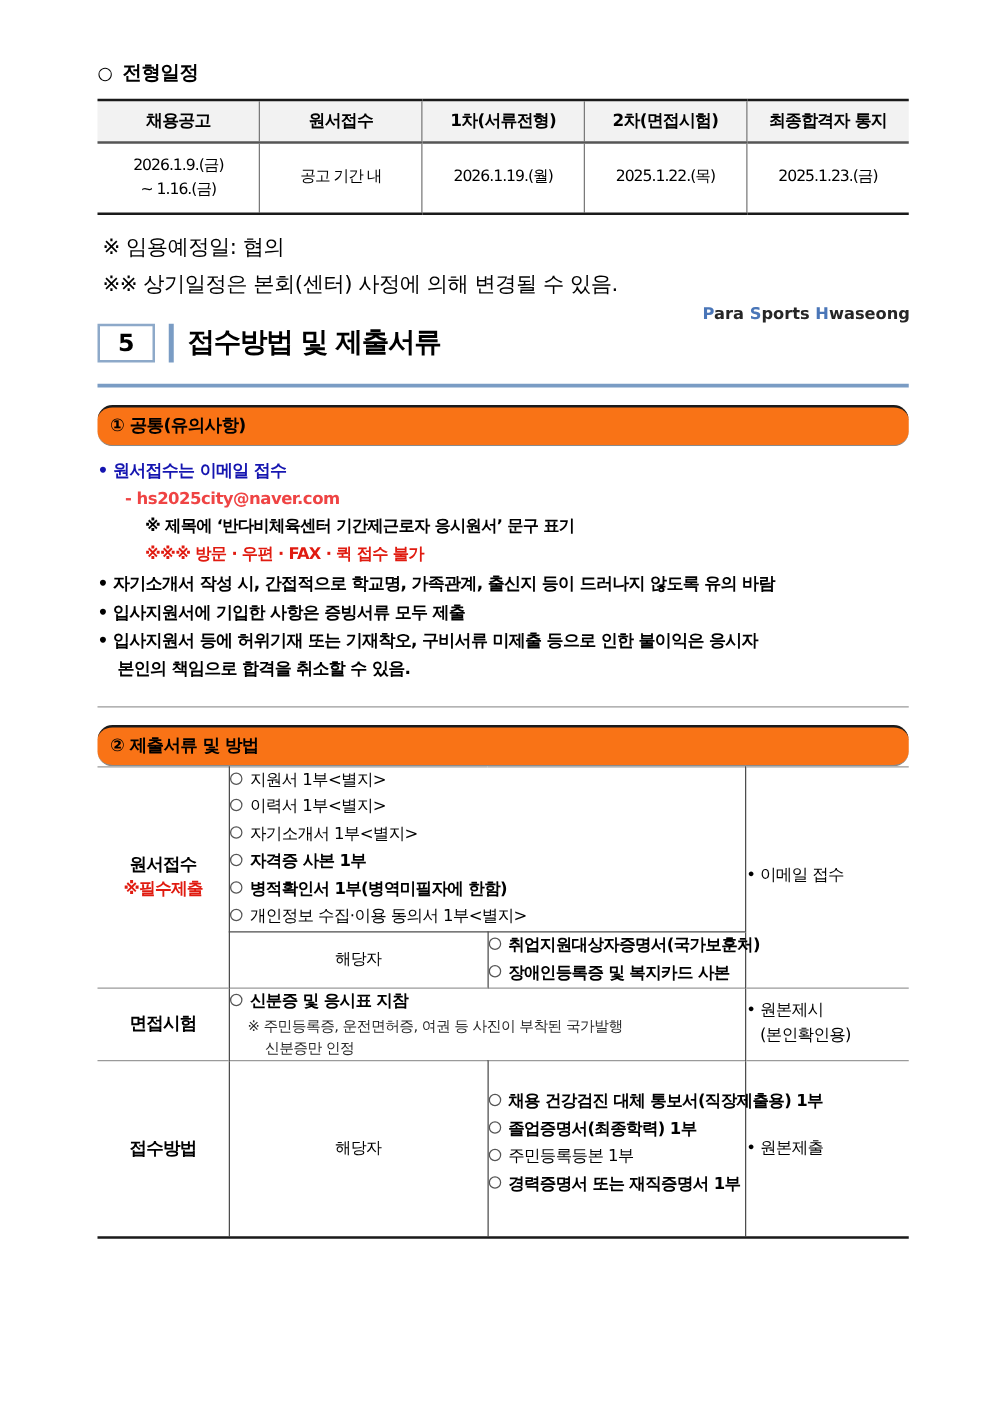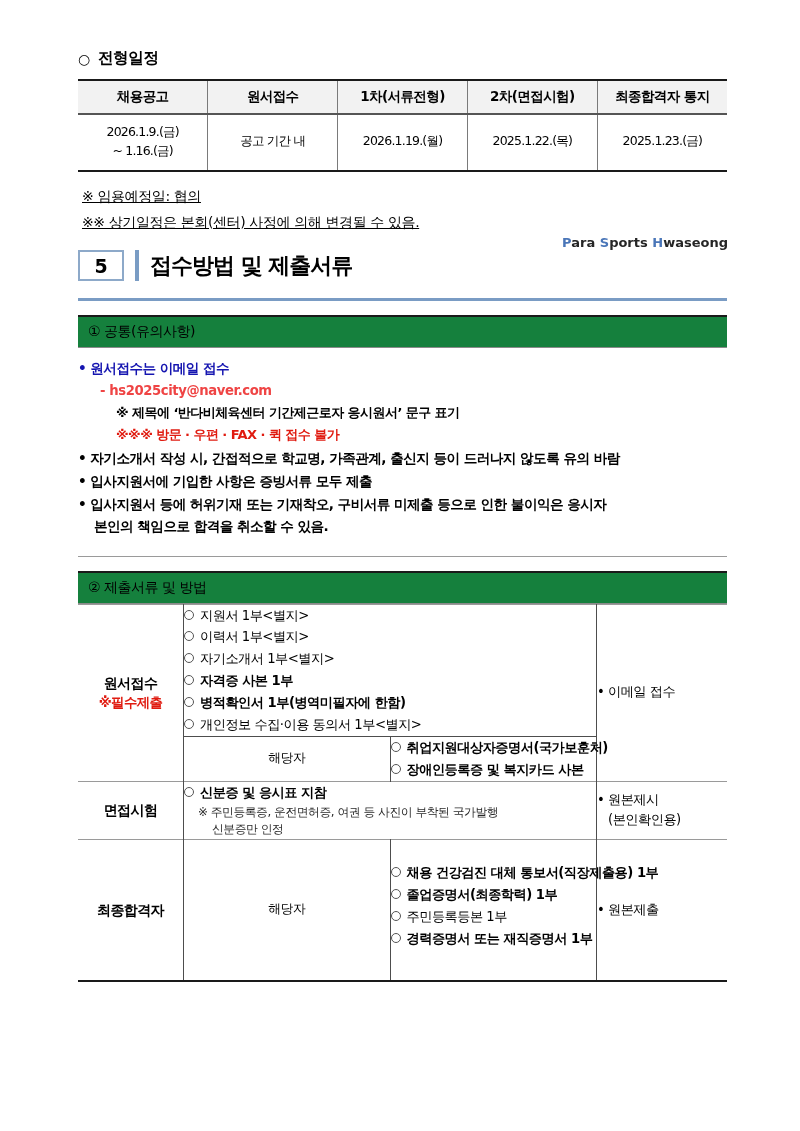--- a/index.html
+++ b/index.html
@@ -64,26 +64,25 @@
     font-size: 12.5px;
     letter-spacing: -0.8px;
     padding: 8px 2px 9px 2px;
     text-align: center;
     line-height: 1.5;
     white-space: pre-line;
   }
   .sched tbody td:first-child { border-left: none; }
 
   .note {
-    font-size: 14px;
+    font-size: 17px;
     letter-spacing: -0.4px;
     margin: 0 0 5px 0;
     padding-left: 4px;
     line-height: 1.5;
-    text-decoration: underline;
   }
 
   
   .bigsec {
     margin-top: 16px;
     position: relative;
     height: 46px;
   }
   .brand {
     position: absolute;
@@ -131,28 +130,29 @@
     width: 649px;
     height: 3px;
     background: #7a9cc4;
     margin-top: 3px;
   }
 
   
   .subbar {
     width: 649px;
     box-sizing: border-box;
-    background: #15803d;
+    background: #f97316;
     border-top: 2.5px solid #1a1a1a;
     border-bottom: 1px solid #8a8a8a;
     font-size: 14px;
-    font-weight: 400;
+    font-weight: 700;
     letter-spacing: -0.5px;
     padding: 6px 0 6px 10px;
     margin-top: 14px;
+    border-radius: 12px;
   }
 
   
   .notice {
     width: 649px;
     box-sizing: border-box;
     padding: 9px 0 18px 0;
     border-bottom: 1.5px solid #9a9a9a;
   }
   .bul {
@@ -355,21 +355,21 @@
         <div class="item b"><span class="ring"></span><span>신분증 및 응시표 지참</span></div>
         <div class="itemnote"><span>※ 주민등록증, 운전면허증, 여권 등 사진이 부착된 국가발행</span><span class="ind">신분증만 인정</span></div>
       </td>
       <td class="c-method">
         <div class="mbul"><span>• 원본제시</span><span class="ind2">(본인확인용)</span></div>
       </td>
     </tr>
 
     <tr class="row-top">
       <td class="c-label">
-        <span>최종합격자</span>
+        <span>접수방법</span>
       </td>
       <td class="c-sub">해당자</td>
       <td class="c-body" style="padding-top:22px;padding-bottom:30px;margin-top:34px;">
         <div class="item b"><span class="ring"></span><span>채용 건강검진 대체 통보서(직장제출용) 1부</span></div>
         <div class="item b"><span class="ring"></span><span>졸업증명서(최종학력) 1부</span></div>
         <div class="item"><span class="ring"></span><span>주민등록등본 1부</span></div>
         <div class="item b"><span class="ring"></span><span>경력증명서 또는 재직증명서 1부</span></div>
       </td>
       <td class="c-method">
         <div class="mbul">• 원본제출</div>

